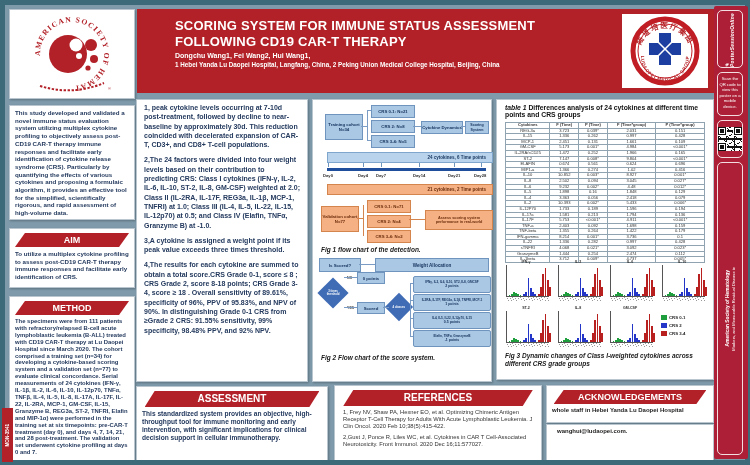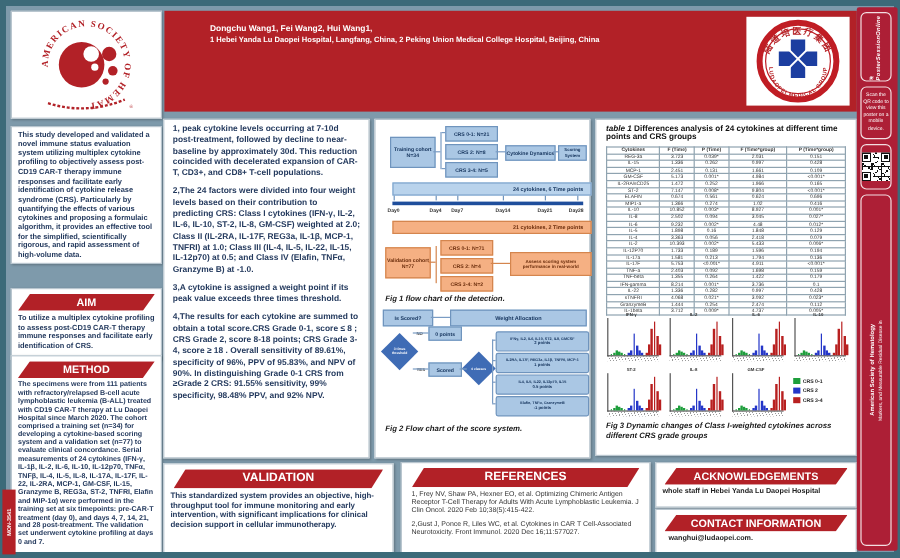--- a/index.html
+++ b/index.html
@@ -99,20 +99,22 @@
       <circle cx="81" cy="35" r="6" fill="#b22127"></circle>
       <circle cx="84" cy="49" r="4" fill="#b22127"></circle>
       <circle cx="78" cy="58" r="2.6" fill="#b22127"></circle>
       <path d="M30 76 Q 62 86 94 73" fill="none" stroke="#b22127" stroke-width="2" stroke-dasharray="2.4 1.6"></path>
       <text x="98" y="80" font-size="4" fill="#b22127">®</text>
     </svg>
   </div>
 
   <div class="titleband">
     <div style="padding:9px 100px 0 38px;">
+      <div class="title-line">SCORING SYSTEM FOR IMMUNE STATUS ASSESSMENT</div>
+      <div class="title-line">FOLLOWING CD19 CAR-T THERAPY</div>
       <div class="authors">Dongchu Wang1, Fei Wang2, Hui Wang1,</div>
       <div class="affil">1  Hebei Yanda Lu Daopei Hospital, Langfang, China, 2 Peking Union Medical College Hospital, Beijing, China</div>
     </div>
     <div class="logobox">
       <svg viewBox="0 0 86 74" width="86" height="74">
         <circle cx="43" cy="37" r="32" fill="#fff" stroke="#c01d24" stroke-width="5"></circle>
         <circle cx="43" cy="37" r="27" fill="none" stroke="#c01d24" stroke-width="1"></circle>
         <defs>
           <path id="ldtop" d="M 17 40 A 26 26 0 0 1 69 40"></path>
           <path id="ldbot" d="M 19 43 A 24 24 0 0 0 67 43"></path>
@@ -127,21 +129,21 @@
           <textPath href="#ldbot" startOffset="50%" text-anchor="middle">LUDAOPEI MEDICAL GROUP</textPath>
         </text>
       </svg>
     </div>
   </div>
 
   <div class="panel" style="left:9px;top:105px;width:124px;height:113px;">
     <div class="body-sm">This study developed and validated a novel immune status evaluation system utilizing multiplex cytokine profiling to objectively assess post-CD19 CAR-T therapy immune responses and facilitate early identification of cytokine release syndrome (CRS). Particularly by quantifying the effects of various cytokines and proposing a formulaic algorithm, it provides an effective tool for the simplified, scientifically rigorous, and rapid assessment of high-volume data.</div>
   </div>
 
-  <div class="panel" style="left:9px;top:240px;width:124px;height:58px;">
+  <div class="panel" style="left:9px;top:228px;width:124px;height:58px;">
     <div class="banner b-md">AIM</div>
     <div class="body-sm">To utilize a multiplex cytokine profiling to assess post-CD19 CAR-T therapy immune responses and facilitate early identification of CRS.</div>
   </div>
 
   <div class="panel" style="left:9px;top:296px;width:124px;height:175px;">
     <div class="banner b-md">METHOD</div>
     <div class="body-xs">The specimens were from 111 patients with refractory/relapsed B-cell acute lymphoblastic leukemia (B-ALL) treated with CD19 CAR-T therapy at Lu Daopei Hospital since March 2020. The cohort comprised a training set (n=34) for developing a cytokine-based scoring system and a validation set (n=77) to evaluate clinical concordance. Serial measurements of 24 cytokines (IFN-γ, IL-1β, IL-2, IL-6, IL-10, IL-12p70, TNFα, TNFβ, IL-4, IL-5, IL-8, IL-17A, IL-17F, IL-22, IL-2RA, MCP-1, GM-CSF, IL-15, Granzyme B, REG3a, ST-2, TNFRI, Elafin and MIP-1α) were performed in the training set at six timepoints: pre-CAR-T treatment (day 0), and days 4, 7, 14, 21, and 28 post-treatment. The validation set underwent cytokine profiling at days 0 and 7.</div>
   </div>
 
   <div class="panel" style="left:136px;top:99px;width:170px;height:281px;">
@@ -604,39 +606,38 @@
         </div>
         <div class="lg-row">
           <span class="sw" style="background: rgb(184, 32, 32);"></span>
           <span>CRS 3-4</span>
         </div>
       </div>
     <div class="cap" style="position:absolute;left:8px;top:252px;width:200px;line-height:8px;">Fig 3  Dynamic changes of Class I-weighted cytokines across different CRS grade groups</div>
   </div>
 
   <div class="panel" style="left:136px;top:386px;width:190px;height:73px;">
-    <div class="banner b-lg">VALIDATION</div>
+    <div class="banner b-lg">ASSESSMENT</div>
     <div class="body-sm" style="font-size:6.6px;line-height:8px;">This standardized system provides an objective, high-throughput tool for immune monitoring and early intervention, with significant implications for clinical decision support in cellular immunotherapy.</div>
   </div>
 
   <div class="panel" style="left:546px;top:385px;width:166px;height:36px;">
     <div class="banner b-md">ACKNOWLEDGEMENTS</div>
     <div class="onetext">whole staff in Hebei Yanda Lu Daopei Hospital</div>
   </div>
 
   <div class="panel" style="left:334px;top:385px;width:206px;height:74px;">
     <div class="banner b-lg">REFERENCES</div>
     <div class="refs">
       <p>1, Frey NV, Shaw PA, Hexner EO, et al. Optimizing Chimeric Antigen Receptor T-Cell Therapy for Adults With Acute Lymphoblastic Leukemia. J Clin Oncol. 2020 Feb 10;38(5):415-422.</p>
       <p>2,Gust J, Ponce R, Liles WC, et al. Cytokines in CAR T Cell-Associated Neurotoxicity. Front Immunol. 2020 Dec 16;11:577027.</p>
     </div>
   </div>
 
   <div class="panel" style="left:546px;top:424px;width:166px;height:35px;">
-    <div class="banner b-md">CONTACT INFORMATION</div>
     <div class="onetext" style="padding-left:10px;">wanghui@ludaopei.com.</div>
   </div>
 
   <div class="sidebar">
     <div class="seg" style="top:4px;height:58px;">
       <div class="vtext brand">✳ PosterSessionOnline</div>
     </div>
     <div class="seg" style="top:66px;height:44px;">
       <div class="scan">Scan the QR code to view this poster on a mobile device.</div>
     </div>

